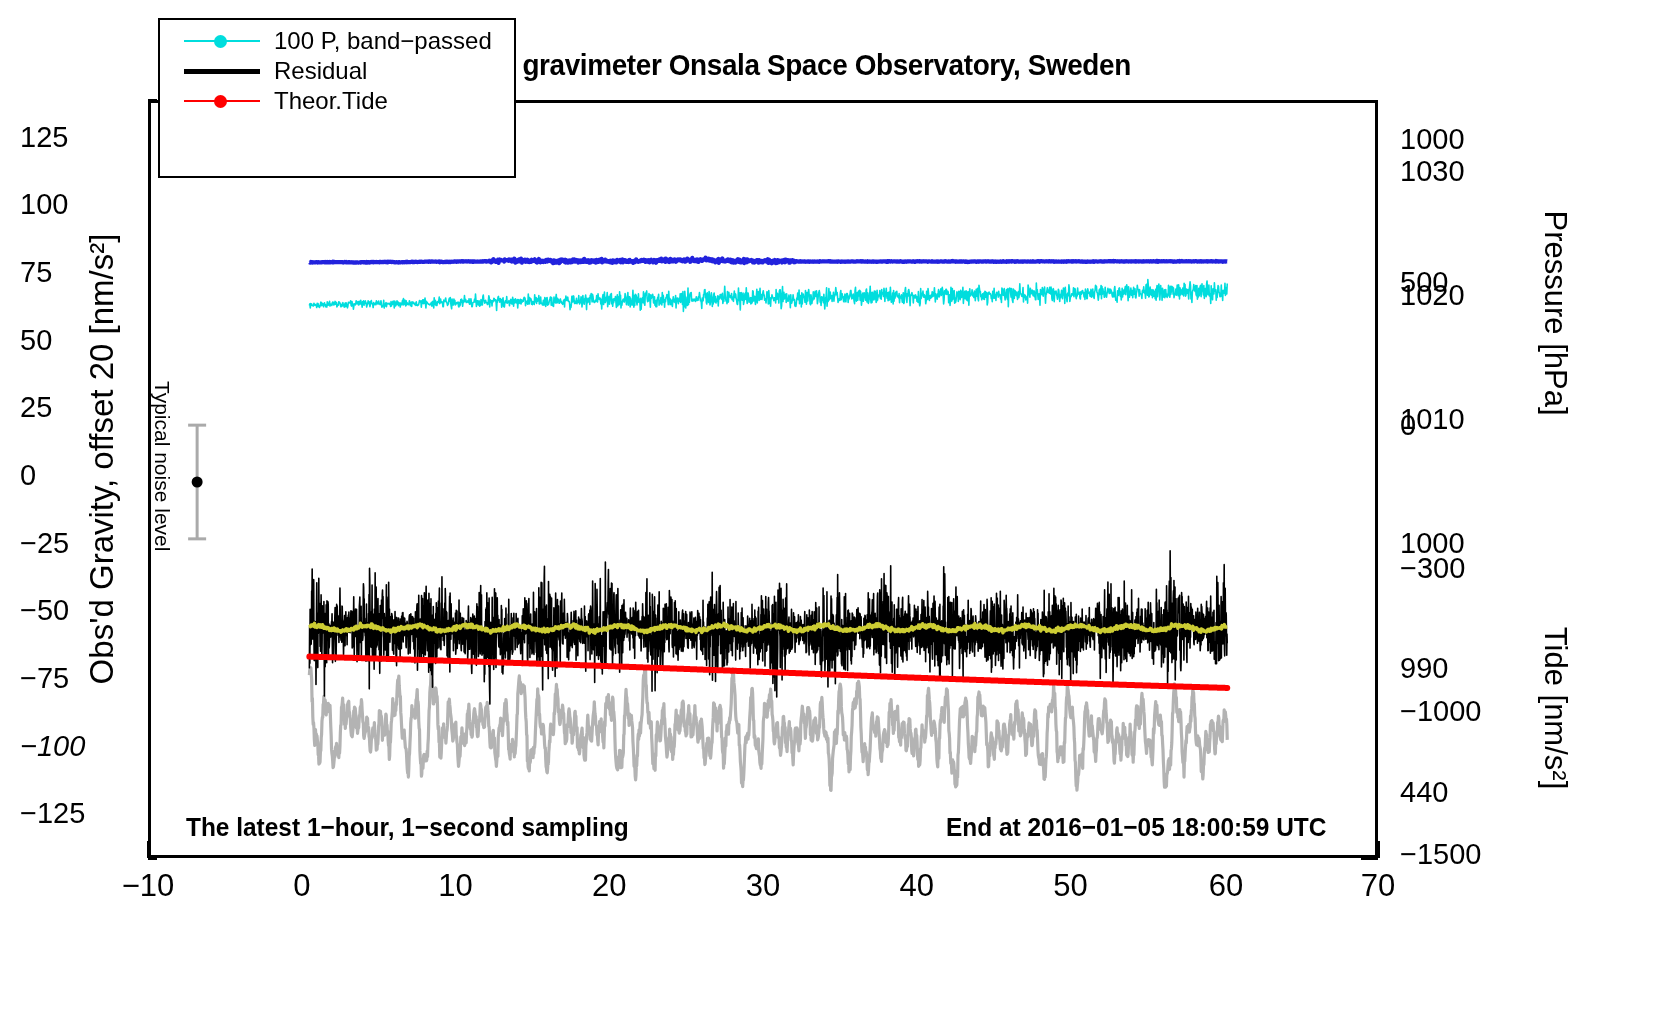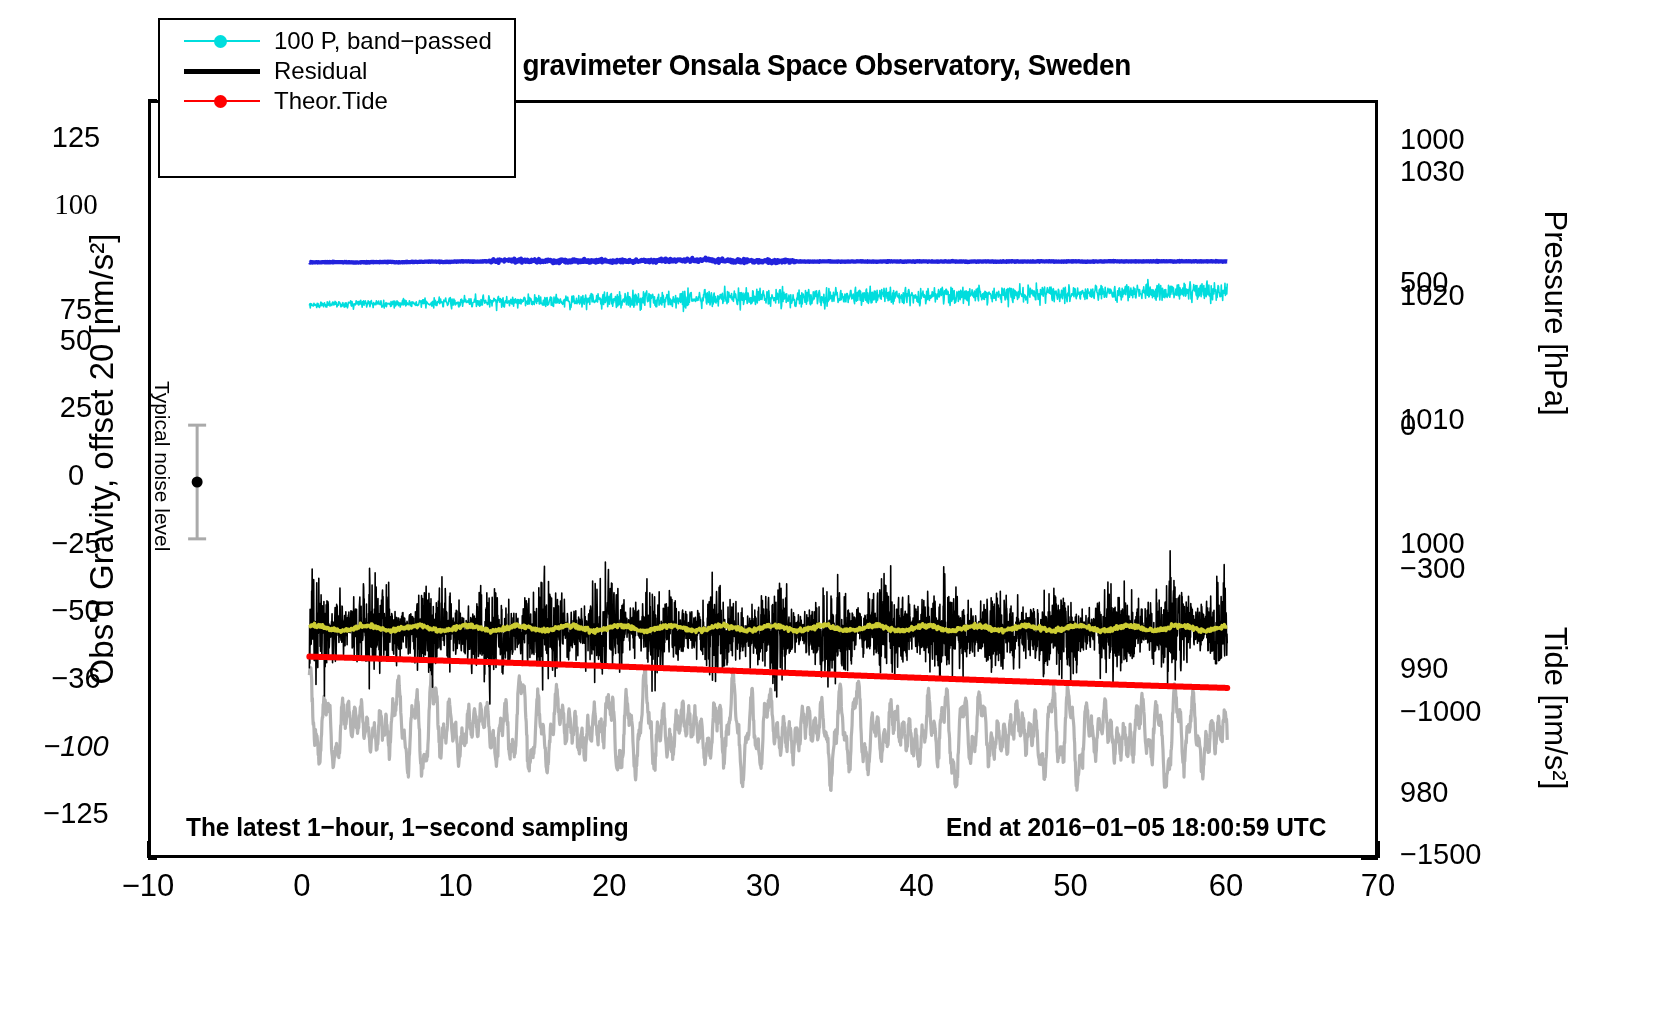--- a/index.html
+++ b/index.html
@@ -20,21 +20,21 @@
 
   #ylabel-left{position:absolute;left:-238px;top:440px;width:680px;text-align:center;
                font-size:33px;transform:rotate(-90deg);white-space:nowrap;}
   #ylabel-r1{position:absolute;left:1345px;top:295px;width:420px;text-align:center;
              font-size:31px;transform:rotate(90deg);white-space:nowrap;}
   #ylabel-r2{position:absolute;left:1345px;top:690px;width:420px;text-align:center;
              font-size:31px;transform:rotate(90deg);white-space:nowrap;}
   #xlabel{position:absolute;left:148px;top:905px;width:1230px;text-align:center;
           font-size:33px;white-space:nowrap;}
   .tick-minor{position:absolute;background:#000;}
-  .tl-left{position:absolute;right:0;text-align:center;font-size:29px;white-space:nowrap;}
+  .tl-left{position:absolute;right:0;text-align:left;font-size:29px;white-space:nowrap;}
   .tl-right{position:absolute;left:0;text-align:left;font-size:29px;white-space:nowrap;}
   .tl-bot{position:absolute;text-align:center;font-size:31px;white-space:nowrap;}
 
   
   #legend{position:absolute;left:158px;top:18px;width:358px;height:160px;
           background:#fff;border:2px solid #000;box-sizing:border-box;
           padding:6px 0 0 0;z-index:40;}
   .leg-row{display:flex;align-items:center;height:30px;padding-left:24px;}
   .leg-key{position:relative;width:76px;height:18px;flex:none;margin-right:14px;}
   .leg-line{position:absolute;left:0;top:8px;width:76px;}
@@ -114,28 +114,28 @@
       <div class="tick-minor" style="left: 148px; top: 748.214px; width: 17px; height: 3px;"></div>
       <div class="tick-minor" style="left: 148px; top: 761.75px; width: 9px; height: 3px;"></div>
       <div class="tick-minor" style="left: 148px; top: 775.286px; width: 9px; height: 3px;"></div>
       <div class="tick-minor" style="left: 148px; top: 788.821px; width: 9px; height: 3px;"></div>
       <div class="tick-minor" style="left: 148px; top: 802.357px; width: 9px; height: 3px;"></div>
       <div class="tick-minor" style="left: 148px; top: 815.893px; width: 17px; height: 3px;"></div>
       <div class="tick-minor" style="left: 148px; top: 829.429px; width: 9px; height: 3px;"></div>
       <div class="tick-minor" style="left: 148px; top: 842.964px; width: 9px; height: 3px;"></div>
       <div class="tick-minor" style="left: 148px; top: 856.5px; width: 9px; height: 3px;"></div>
       <div class="tl-left" style="left: 20px; top: 120.607px; width: 112px;">125</div>
-      <div class="tl-left" style="left: 20px; top: 188.286px; width: 112px; font-family: Liberation Serif, serif;">100</div>
-      <div class="tl-left" style="left: 20px; top: 255.964px; width: 112px; margin-top: 37px;">75</div>
+      <div class="tl-left" style="left: 20px; top: 188.286px; width: 112px;">100</div>
+      <div class="tl-left" style="left: 20px; top: 255.964px; width: 112px;">75</div>
       <div class="tl-left" style="left: 20px; top: 323.643px; width: 112px;">50</div>
       <div class="tl-left" style="left: 20px; top: 391.321px; width: 112px;">25</div>
       <div class="tl-left" style="left: 20px; top: 459px; width: 112px;">0</div>
       <div class="tl-left" style="left: 20px; top: 526.679px; width: 112px;">−25</div>
       <div class="tl-left" style="left: 20px; top: 594.357px; width: 112px;">−50</div>
-      <div class="tl-left" style="left: 20px; top: 662.036px; width: 112px;">−36</div>
+      <div class="tl-left" style="left: 20px; top: 662.036px; width: 112px;">−75</div>
       <div class="tl-left" style="left: 20px; top: 729.714px; width: 112px; font-style: italic;">−100</div>
       <div class="tl-left" style="left: 20px; top: 797.393px; width: 112px;">−125</div>
       <div class="tick-minor" style="left: 146.5px; top: 841px; width: 3px; height: 17px;"></div>
       <div class="tick-minor" style="left: 177.25px; top: 849px; width: 3px; height: 9px;"></div>
       <div class="tick-minor" style="left: 208px; top: 849px; width: 3px; height: 9px;"></div>
       <div class="tick-minor" style="left: 238.75px; top: 849px; width: 3px; height: 9px;"></div>
       <div class="tick-minor" style="left: 269.5px; top: 849px; width: 3px; height: 9px;"></div>
       <div class="tick-minor" style="left: 300.25px; top: 841px; width: 3px; height: 17px;"></div>
       <div class="tick-minor" style="left: 331px; top: 849px; width: 3px; height: 9px;"></div>
       <div class="tick-minor" style="left: 361.75px; top: 849px; width: 3px; height: 9px;"></div>
@@ -196,21 +196,21 @@
       <div class="tick-minor" style="left: 1369px; top: 210.336px; width: 9px; height: 3px;"></div>
       <div class="tick-minor" style="left: 1369px; top: 185.484px; width: 9px; height: 3px;"></div>
       <div class="tick-minor" style="left: 1369px; top: 160.631px; width: 9px; height: 3px;"></div>
       <div class="tick-minor" style="left: 1369px; top: 135.779px; width: 9px; height: 3px;"></div>
       <div class="tick-minor" style="left: 1369px; top: 110.926px; width: 9px; height: 3px;"></div>
       <div class="tl-right" style="left: 1400px; top: 154.557px; width: 110px;">1030</div>
       <div class="tl-right" style="left: 1400px; top: 278.82px; width: 110px;">1020</div>
       <div class="tl-right" style="left: 1400px; top: 403.082px; width: 110px;">1010</div>
       <div class="tl-right" style="left: 1400px; top: 527.344px; width: 110px;">1000</div>
       <div class="tl-right" style="left: 1400px; top: 651.607px; width: 110px;">990</div>
-      <div class="tl-right" style="left: 1400px; top: 775.869px; width: 110px;">980</div>
+      <div class="tl-right" style="left: 1400px; top: 775.869px; width: 110px;">440</div>
       <div class="tick-minor" style="left: 1361px; top: 856.5px; width: 17px; height: 3px;"></div>
       <div class="tick-minor" style="left: 1369px; top: 827.896px; width: 9px; height: 3px;"></div>
       <div class="tick-minor" style="left: 1369px; top: 799.292px; width: 9px; height: 3px;"></div>
       <div class="tick-minor" style="left: 1369px; top: 770.689px; width: 9px; height: 3px;"></div>
       <div class="tick-minor" style="left: 1369px; top: 742.085px; width: 9px; height: 3px;"></div>
       <div class="tick-minor" style="left: 1361px; top: 713.481px; width: 17px; height: 3px;"></div>
       <div class="tick-minor" style="left: 1369px; top: 684.877px; width: 9px; height: 3px;"></div>
       <div class="tick-minor" style="left: 1369px; top: 656.274px; width: 9px; height: 3px;"></div>
       <div class="tick-minor" style="left: 1369px; top: 627.67px; width: 9px; height: 3px;"></div>
       <div class="tick-minor" style="left: 1369px; top: 599.066px; width: 9px; height: 3px;"></div>

